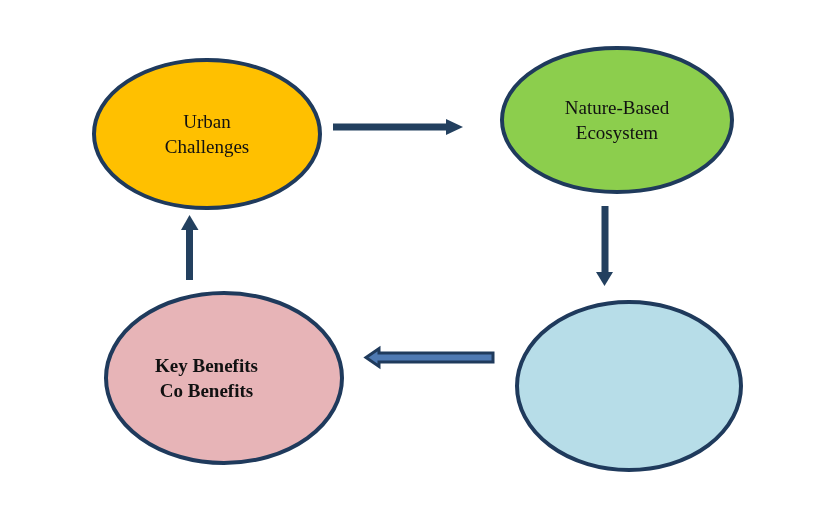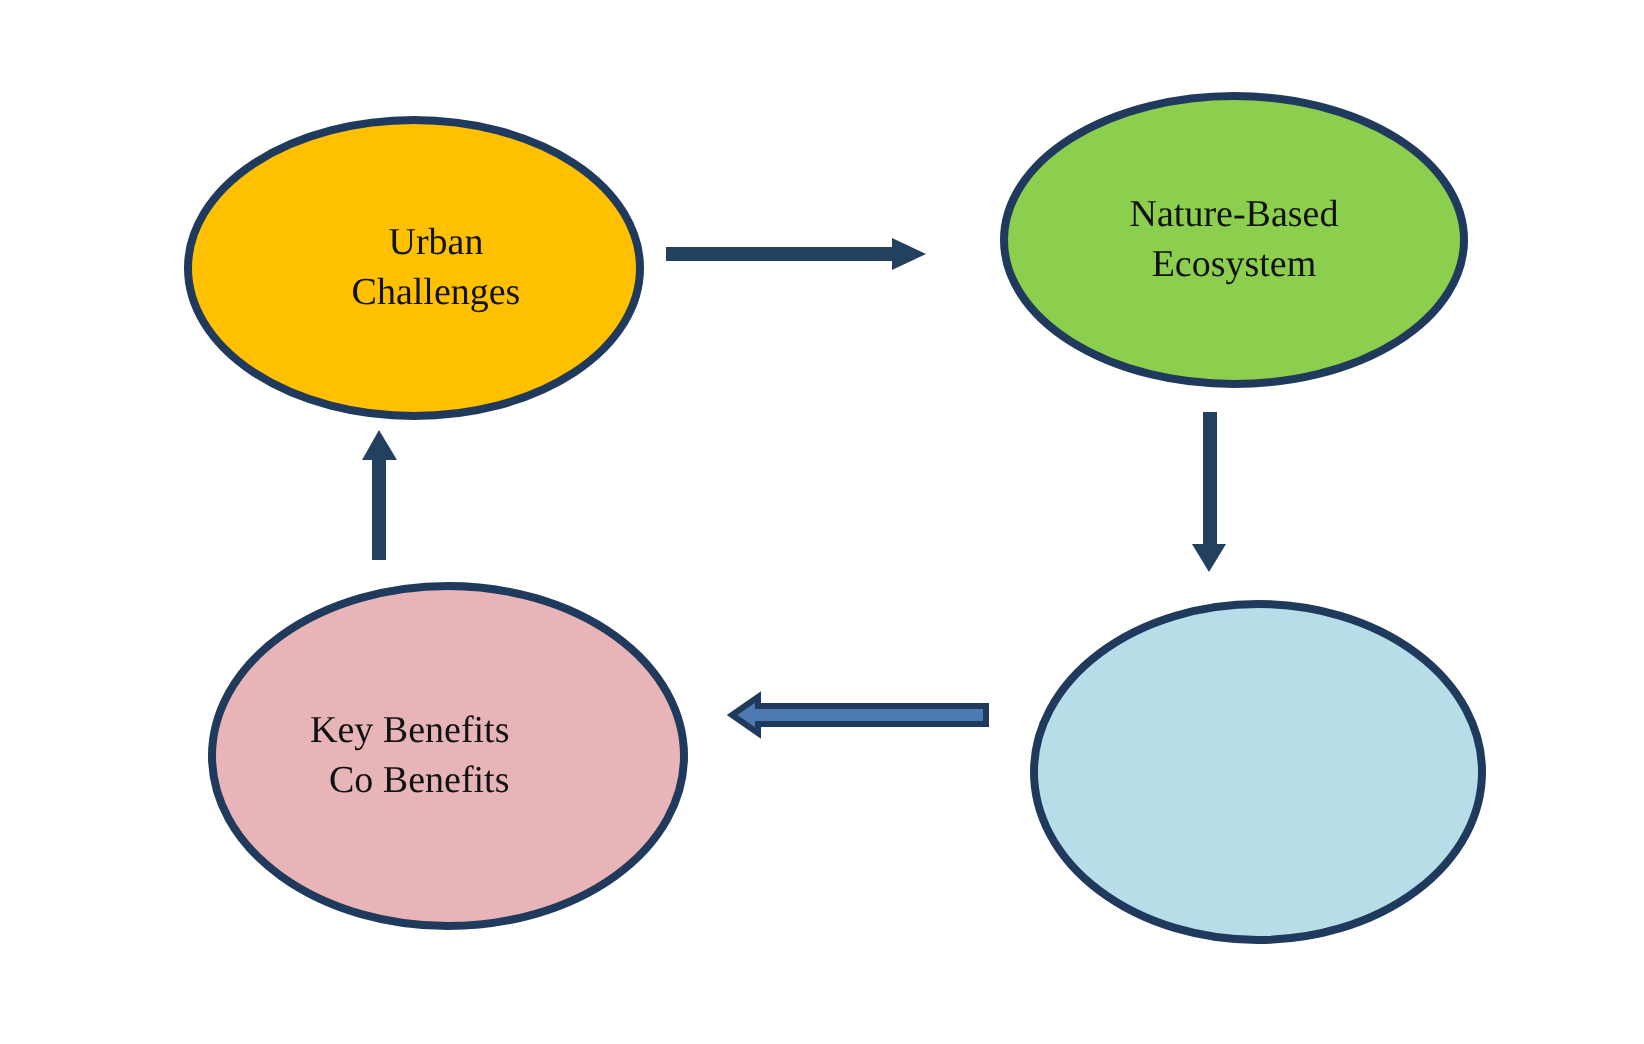--- a/index.html
+++ b/index.html
@@ -42,23 +42,24 @@
     justify-content: center;
     text-align: center;
     font-size: 19px;
     line-height: 25px;
     color: #111111;
     white-space: pre-line;
     pointer-events: none;
   }
   .node-label.align-left {
     justify-content: flex-start;
-    text-align: right;
+    text-align: center;
+    font-weight: bold;
   }
-  #label-urban        { left: 105px;  top: 60px;  width: 226px; height: 148px; }
+  #label-urban        { left: 94px;  top: 60px;  width: 226px; height: 148px; }
   #label-nbs          { left: 502px; top: 48px;  width: 230px; height: 144px; }
   #label-ecosystem    { left: 517px; top: 302px; width: 224px; height: 168px; }
   #label-benefits     { left: 106px; top: 293px; width: 236px; height: 170px; padding-left: 49px; box-sizing: border-box; }
 </style>
 </head>
 <body>
 
 <div class="canvas">
 
   <svg class="diagram-svg" viewBox="0 0 822 522" xmlns="http://www.w3.org/2000/svg">

